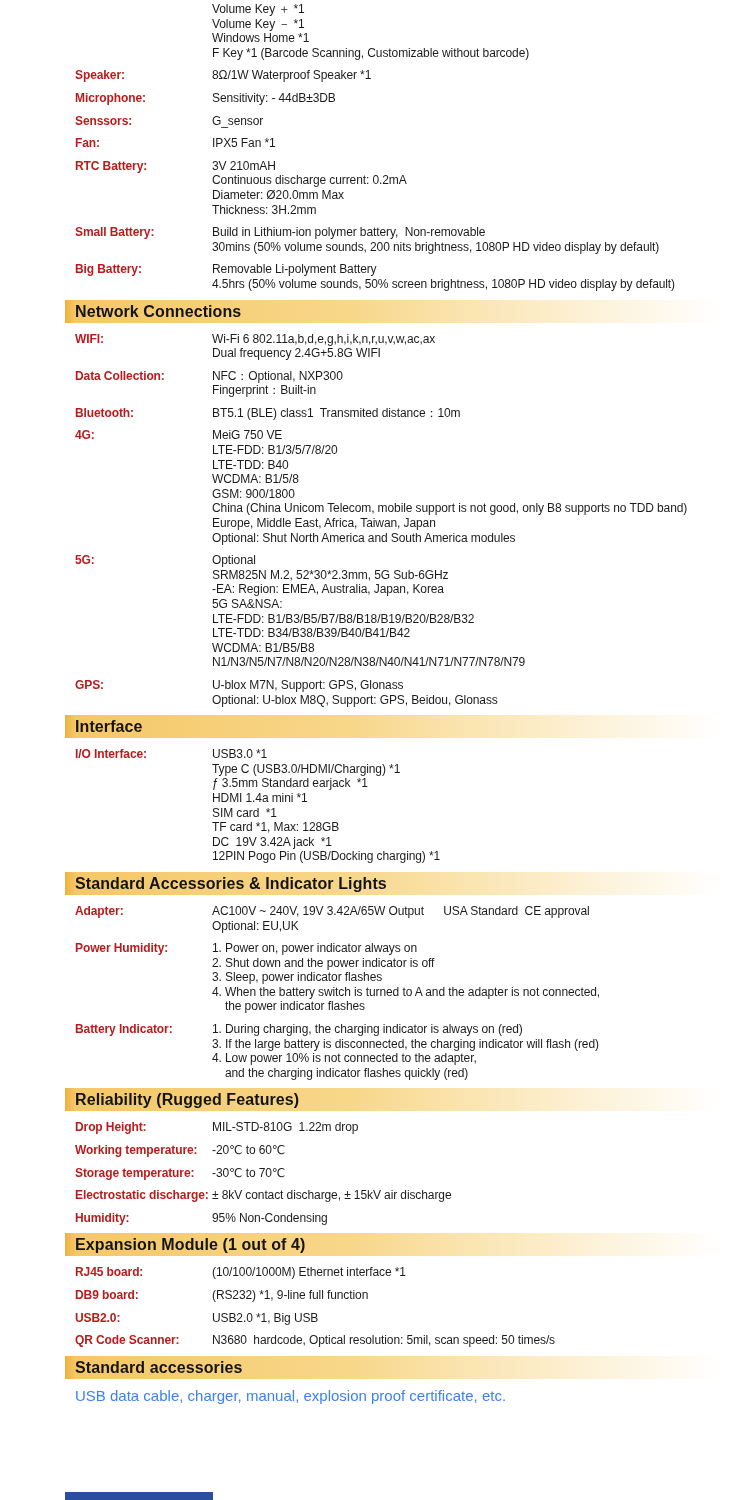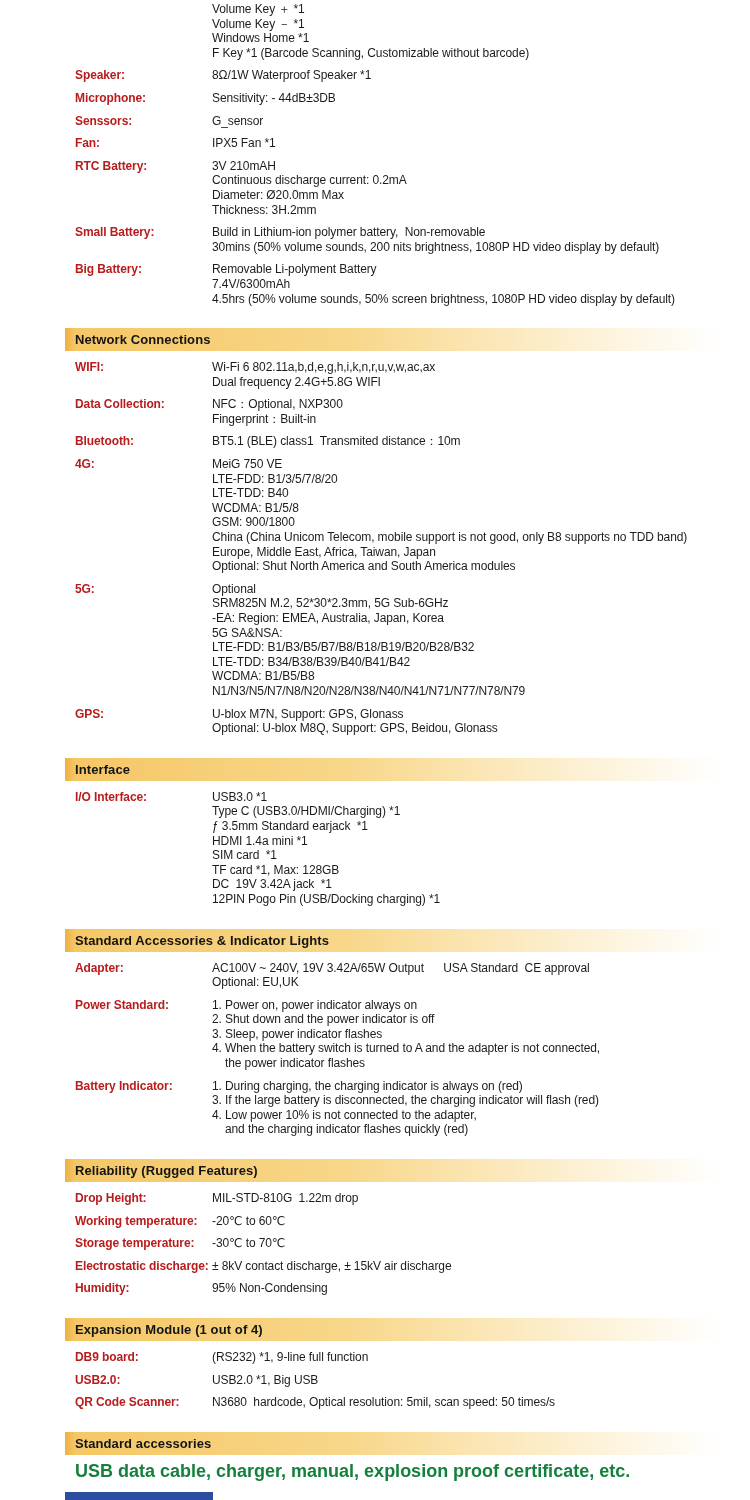--- a/index.html
+++ b/index.html
@@ -13,23 +13,23 @@
   .sheet {
     position: relative;
     width: 750px; height: 1500px;
     box-sizing: border-box;
     padding: 2px 8px 0 65px;
   }
   .spec-section { margin: 0; }
   .section-header {
     height: 23px;
     line-height: 23px;
-    margin: 22px 0 9px 0;
+    margin: 8px 0 9px 0;
     padding-left: 10px;
-    font-size: 13px;
+    font-size: 16px;
     font-weight: 700;
     letter-spacing: 0.1px;
     color: #141414;
     background: linear-gradient(90deg,
       var(--hdr-c0) 0px,
       var(--hdr-c1) 10px,
       var(--hdr-c2) 42%,
       var(--hdr-c3) 78%,
       #ffffff 97%);
   }
@@ -52,24 +52,24 @@
   .value-line {
     font-size: 12px;
     line-height: 14.6px;
     white-space: pre-wrap;
     color: #1c1c1c;
     letter-spacing: -0.1px;
   }
   .section-note {
     margin: 0 0 8px 0;
     padding-left: 10px;
-    font-size: 18px;
-    font-weight: 700;
+    font-size: 15px;
+    font-weight: 400;
     line-height: 15px;
-    color: #15803d;
+    color: #3b82f6;
   }
   .footer-bar {
     position: absolute;
     left: 65px;
     bottom: 0px;
     width: 148px;
     height: 8px;
     background: var(--footer-color);
   }
 </style>
@@ -134,21 +134,20 @@
     <div class="row-values">
               <div class="value-line">Build in Lithium-ion polymer battery,  Non-removable</div>
               <div class="value-line">30mins (50% volume sounds, 200 nits brightness, 1080P HD video display by default)</div>
             </div>
   </div>
 
   <div class="spec-row">
     <div class="row-label">Big Battery:</div>
     <div class="row-values">
               <div class="value-line">Removable Li-polyment Battery</div>
-              <div class="value-line">7.4V/6300mAh</div>
               <div class="value-line">4.5hrs (50% volume sounds, 50% screen brightness, 1080P HD video display by default)</div>
             </div>
   </div>
 </div>
 
   </section>
 
   <section class="spec-section">
     <div class="section-header">Network Connections</div>
     <div class="rows">
@@ -239,21 +238,21 @@
     <div class="rows">
   <div class="spec-row">
     <div class="row-label">Adapter:</div>
     <div class="row-values">
               <div class="value-line">AC100V ~ 240V, 19V 3.42A/65W Output      USA Standard  CE approval</div>
               <div class="value-line">Optional: EU,UK</div>
             </div>
   </div>
 
   <div class="spec-row">
-    <div class="row-label">Power Standard:</div>
+    <div class="row-label">Power Humidity:</div>
     <div class="row-values">
               <div class="value-line">1. Power on, power indicator always on</div>
               <div class="value-line">2. Shut down and the power indicator is off</div>
               <div class="value-line">3. Sleep, power indicator flashes</div>
               <div class="value-line">4. When the battery switch is turned to A and the adapter is not connected,</div>
               <div class="value-line">    the power indicator flashes</div>
             </div>
   </div>
 
   <div class="spec-row">
@@ -306,20 +305,26 @@
               <div class="value-line">95% Non-Condensing</div>
             </div>
   </div>
 </div>
 
   </section>
 
   <section class="spec-section">
     <div class="section-header">Expansion Module (1 out of 4)</div>
     <div class="rows">
+  <div class="spec-row">
+    <div class="row-label">RJ45 board:</div>
+    <div class="row-values">
+              <div class="value-line">(10/100/1000M) Ethernet interface *1</div>
+            </div>
+  </div>
 
   <div class="spec-row">
     <div class="row-label">DB9 board:</div>
     <div class="row-values">
               <div class="value-line">(RS232) *1, 9-line full function</div>
             </div>
   </div>
 
   <div class="spec-row">
     <div class="row-label">USB2.0:</div>

